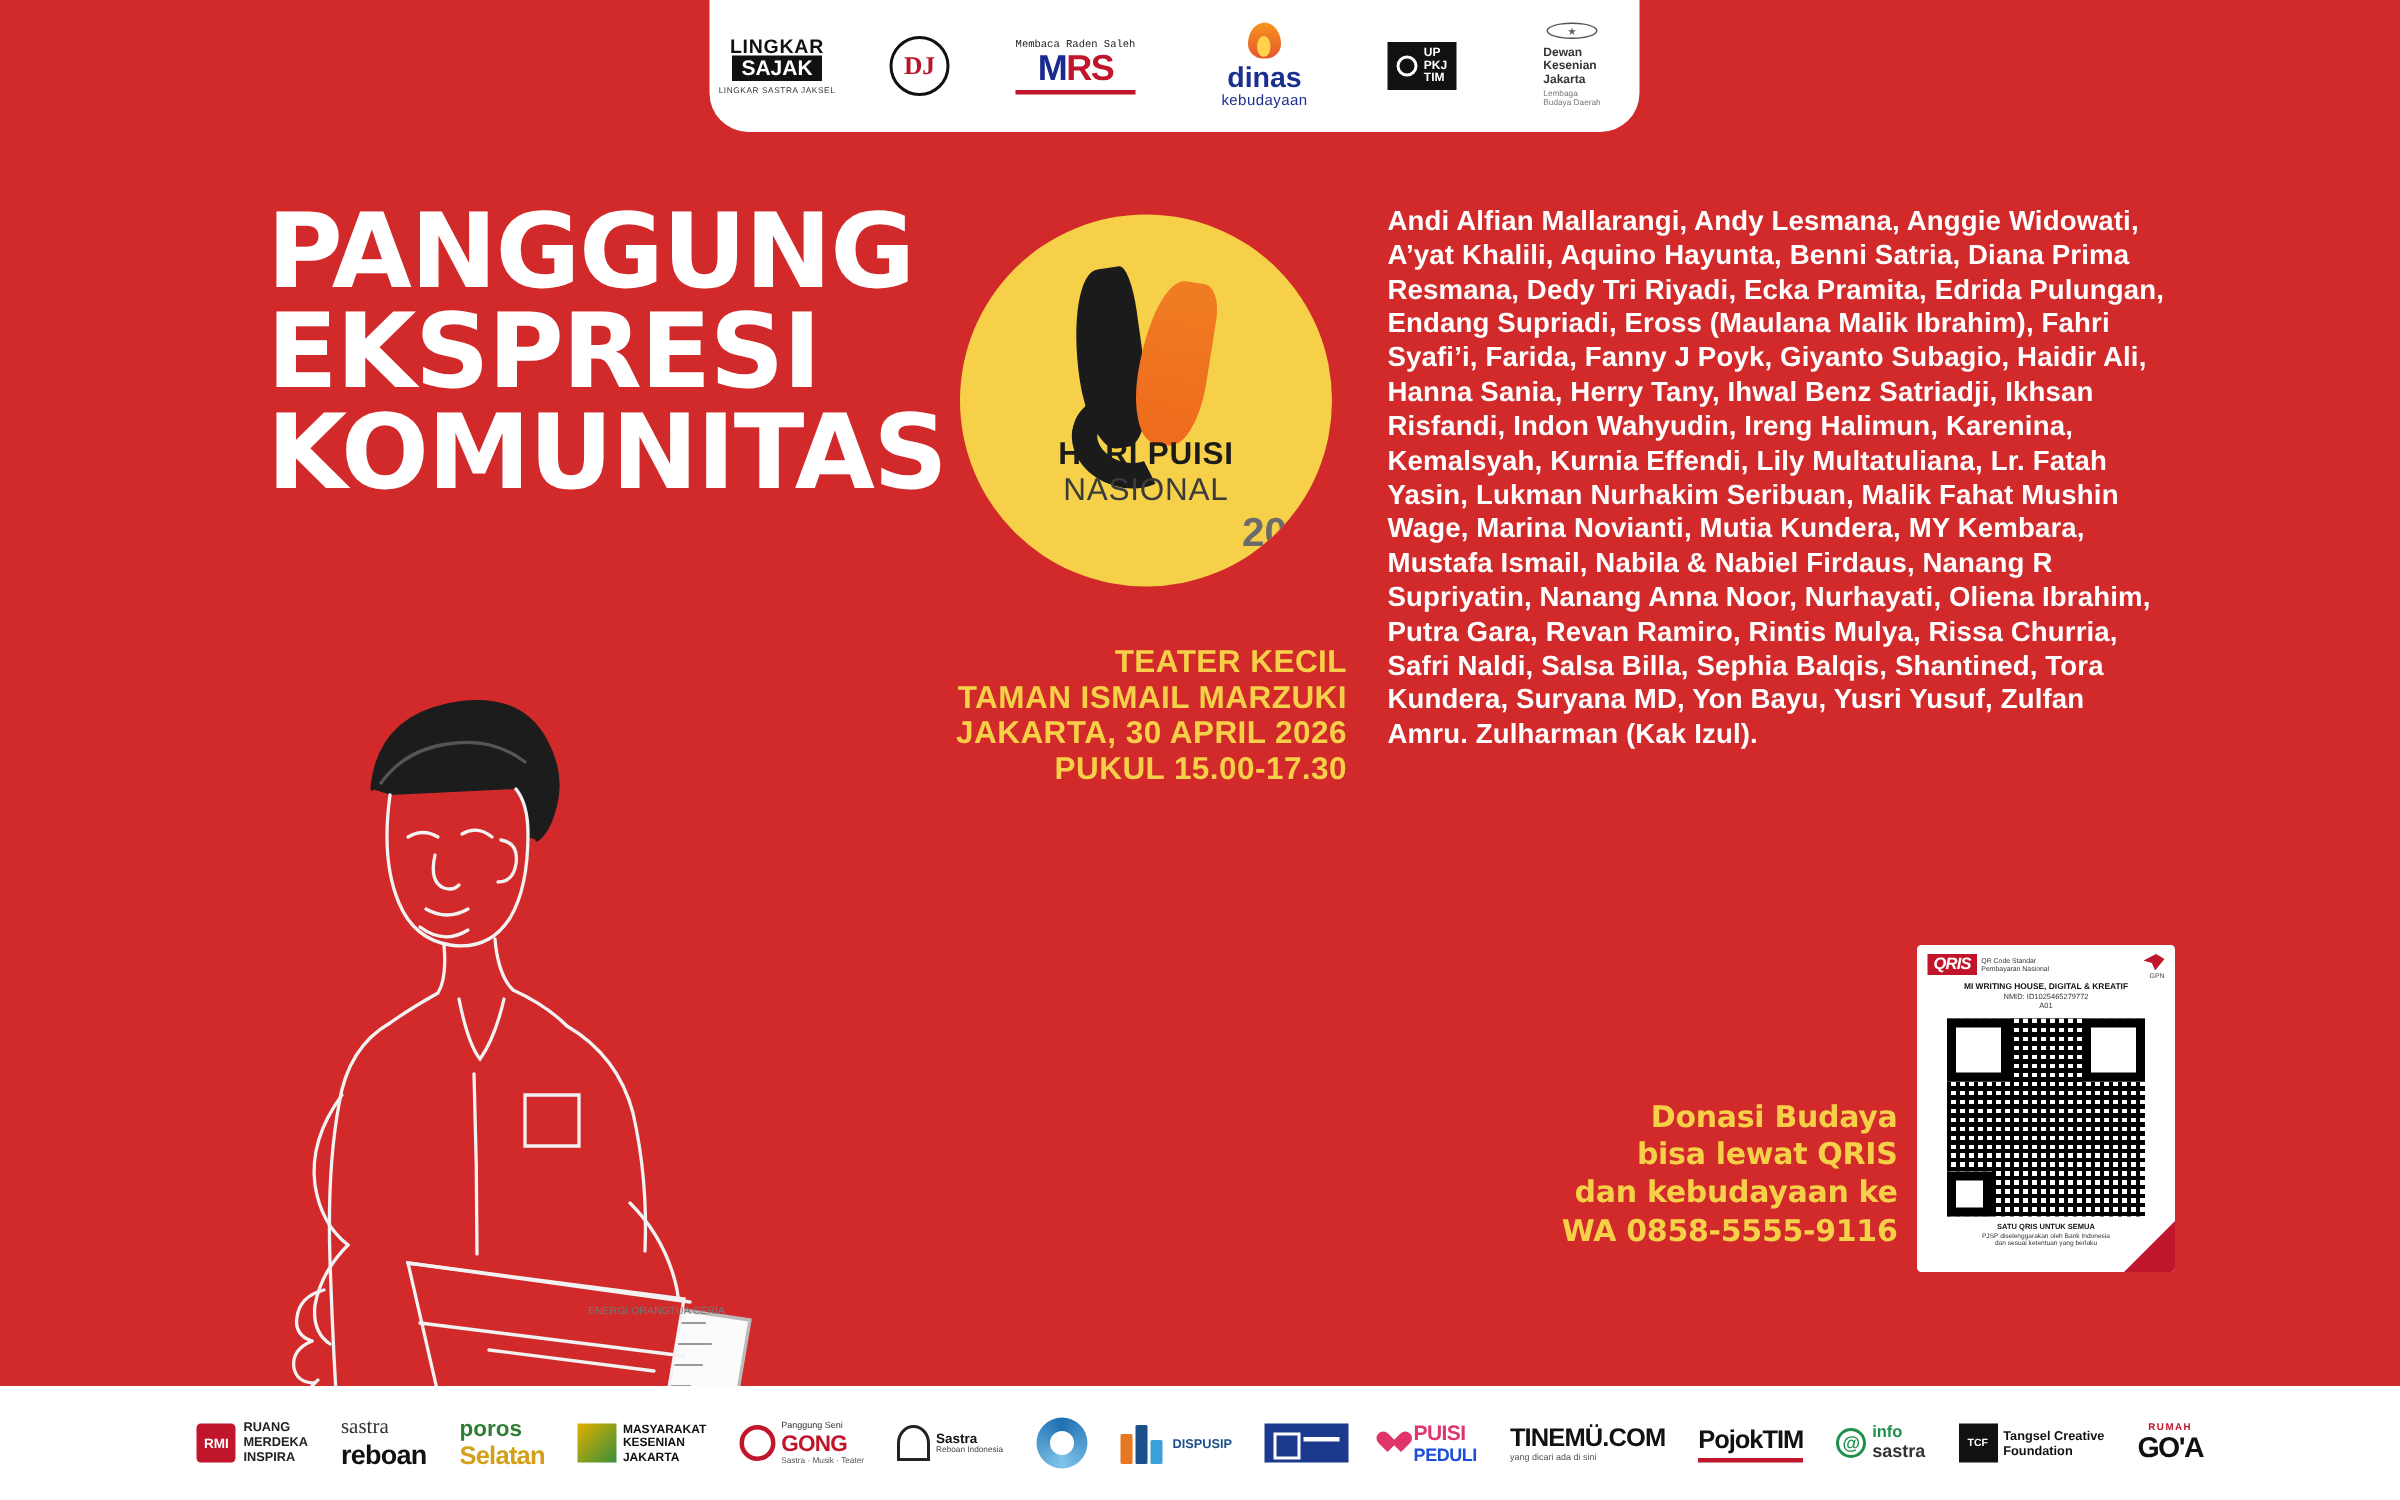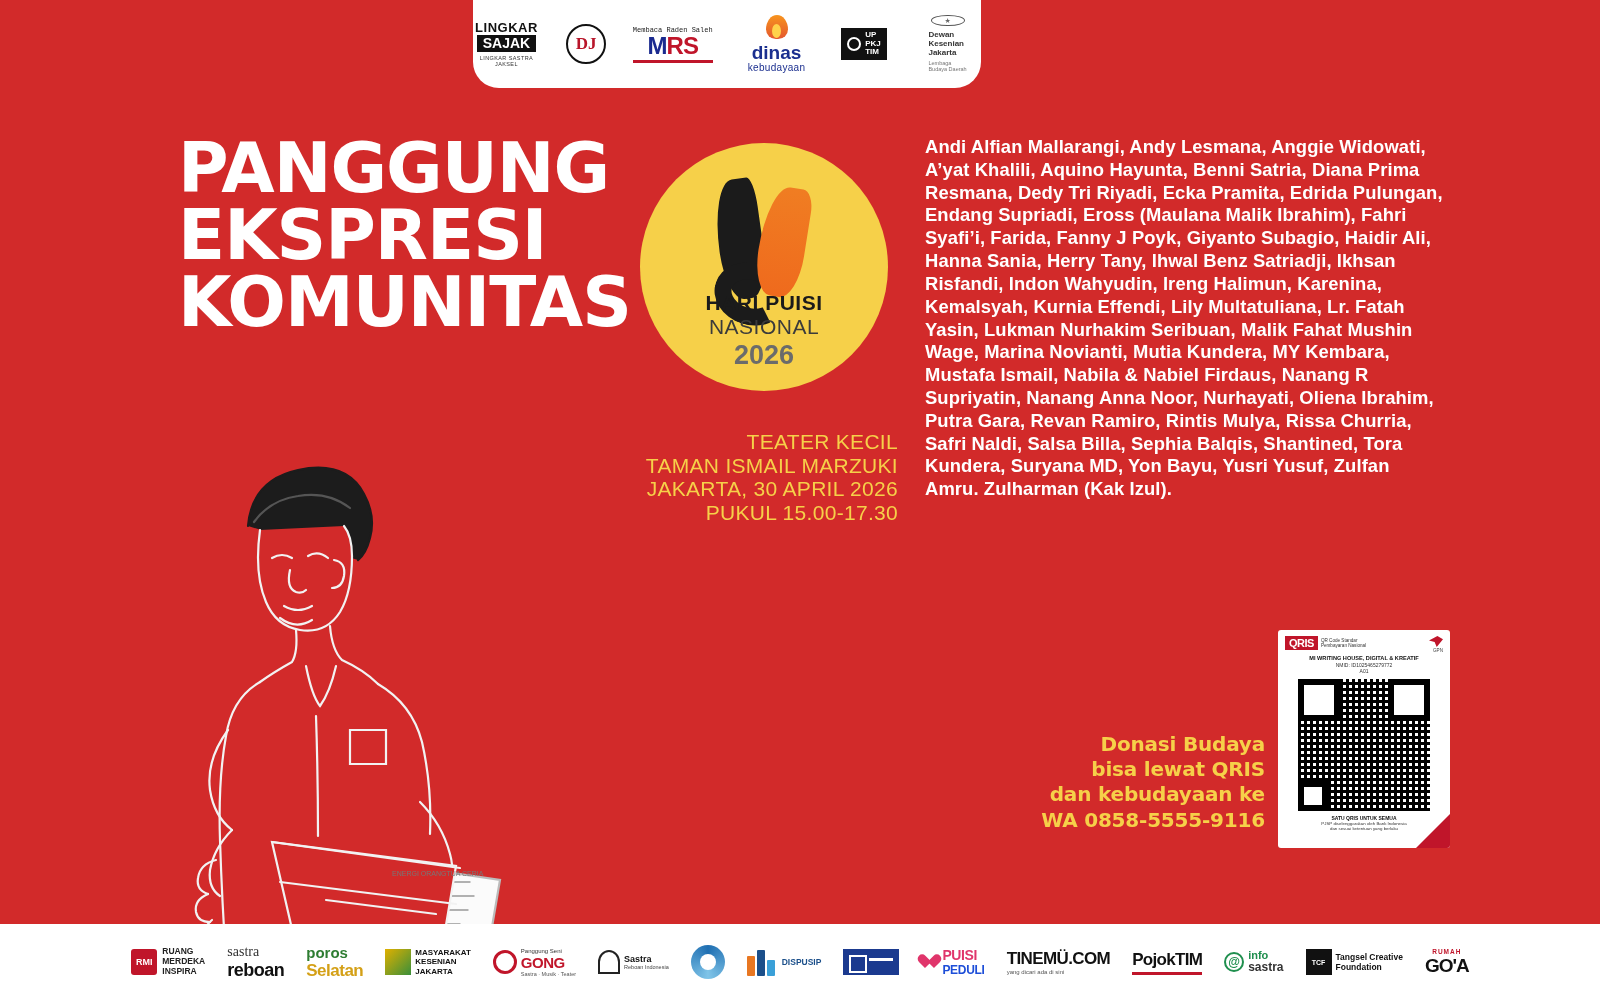--- a/index.html
+++ b/index.html
@@ -7,21 +7,21 @@
     width: 1600px; height: 1000px;
     background: #d22a2a;
     font-family: "Liberation Sans", sans-serif;
     overflow: hidden;
     position: relative;
   }
 
   
   .top-tab {
     position: absolute; top: 0; left: 473px;
-    width: 508px; height: 88px;
+    width: 620px; height: 88px;
     background: #ffffff;
     border-bottom-left-radius: 26px;
     border-bottom-right-radius: 26px;
     display: flex; align-items: center; justify-content: center;
     gap: 26px;
     z-index: 5;
   }
   .org-logo {
     display: flex; flex-direction: column; align-items: center; justify-content: center;
     height: 58px;
@@ -124,28 +124,28 @@
     background: linear-gradient(180deg,#f07d22,#ef6a1d);
     border-radius: 60% 30% 50% 50% / 75% 25% 50% 50%;
     transform: rotate(9deg);
   }
   .badge-txt {
     position: absolute; left: 0; right: 0; top: 148px;
     text-align: center;
   }
   .badge-txt .b1 { font-size: 21px; font-weight: bold; color: #1b1b1b; letter-spacing: .5px; }
   .badge-txt .b2 { font-size: 21px; color: #3b3b3b; letter-spacing: .5px; }
-  .badge-txt .b3 { font-size: 27px; font-weight: bold; color: #6b6b6b; margin-top: 1px; }
+  .badge-txt .b3 { font-size: 27px; font-weight: bold; color: #6b6b6b; margin-top: 1px; text-align: right; }
 
   
   .venue {
     position: absolute; top: 430px; left: 520px; width: 378px;
     text-align: right;
     color: #f6d049;
-    font-weight: normal;
+    font-weight: bold;
     font-size: 21px;
     line-height: 1.12;
     letter-spacing: .3px;
   }
 
   
   .poets {
     position: absolute; top: 136px; left: 925px; width: 520px;
     color: #ffffff;
     font-size: 18.4px;
@@ -158,21 +158,21 @@
   .qr-card {
     position: absolute; top: 630px; left: 1278px;
     width: 172px; height: 218px;
     background: #fff;
     border-radius: 3px;
     overflow: hidden;
     font-size: 5px;
   }
   .qr-head { display:flex; align-items:flex-start; justify-content:space-between; padding: 6px 7px 2px 7px;}
   .qr-logo { display:flex; align-items:center; gap:3px;}
-  .qr-logo .q { background:#c0152a; color:#fff; font-weight:bold; font-size:11px; padding:1px 4px; letter-spacing:-.5px;}
+  .qr-logo .q { background:#c0152a; color:#fff; font-weight:bold; font-size:11px; padding:1px 4px; letter-spacing:-.5px;font-style:italic;}
   .qr-logo .qt { font-size:4.6px; color:#333; line-height:1.2; text-align:left;}
   .qr-gpn { font-size:4.6px; color:#444; text-align:right;}
   .qr-gpn .bird { width:14px;height:11px;background:#c0152a;
     clip-path: polygon(0% 40%, 60% 0%, 100% 30%, 55% 100%, 40% 55%);
     margin-left:auto; margin-bottom:1px;}
   .qr-name { text-align:center; font-size:5.6px; font-weight:bold; color:#111;}
   .qr-nmid { text-align:center; font-size:5px; color:#333; margin-top:1px;}
   .qr-a01 { text-align:center; font-size:5px; color:#333;}
   .qr-img {
     width: 132px; height: 132px; margin: 5px auto 0 auto;

